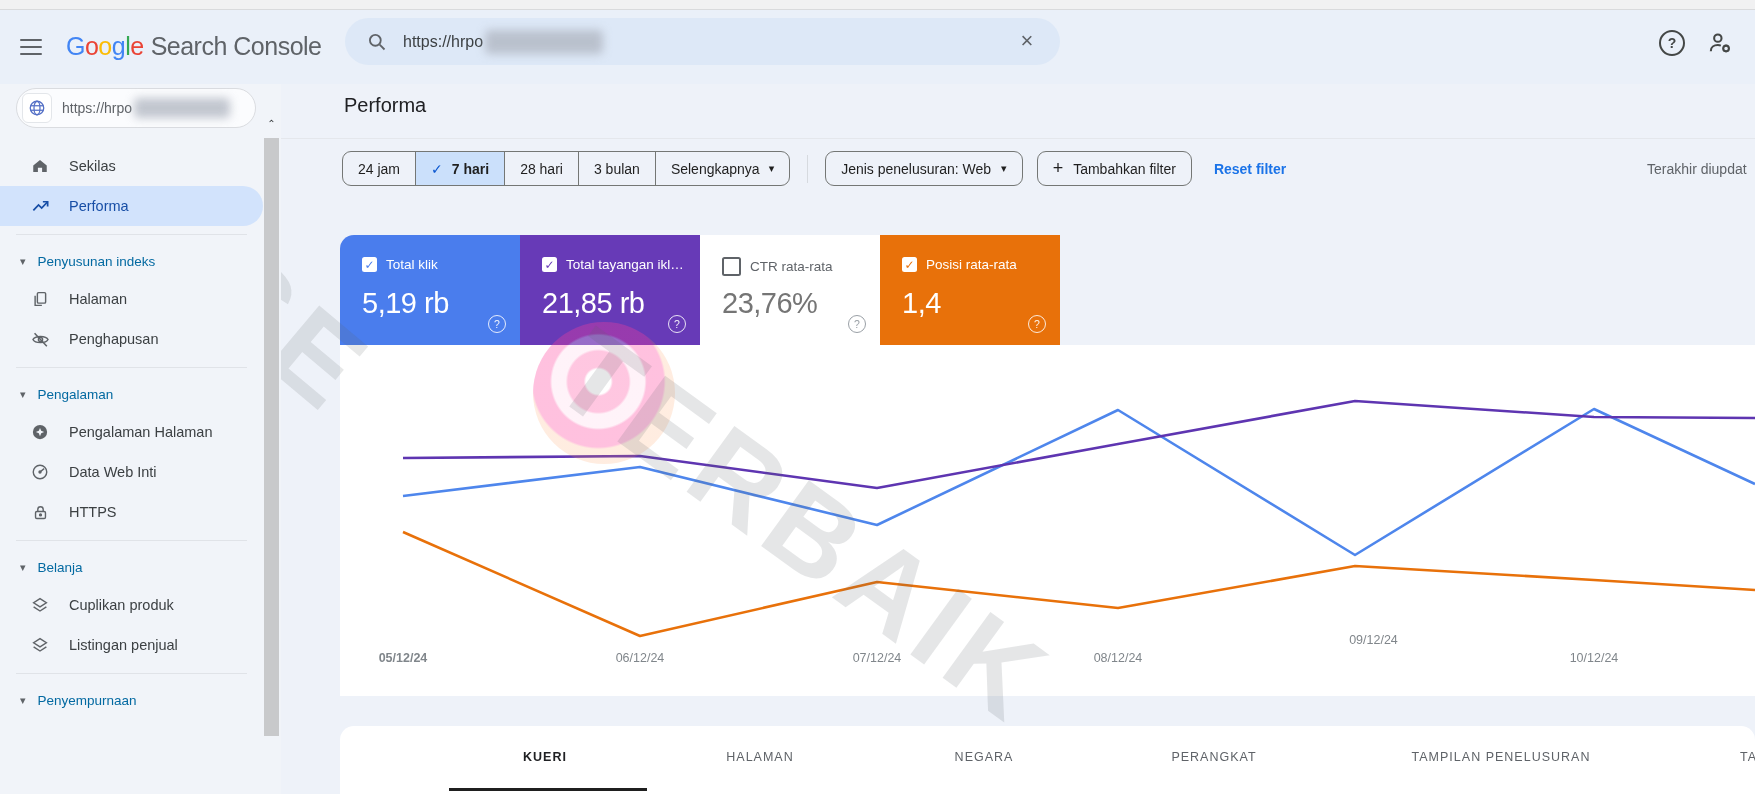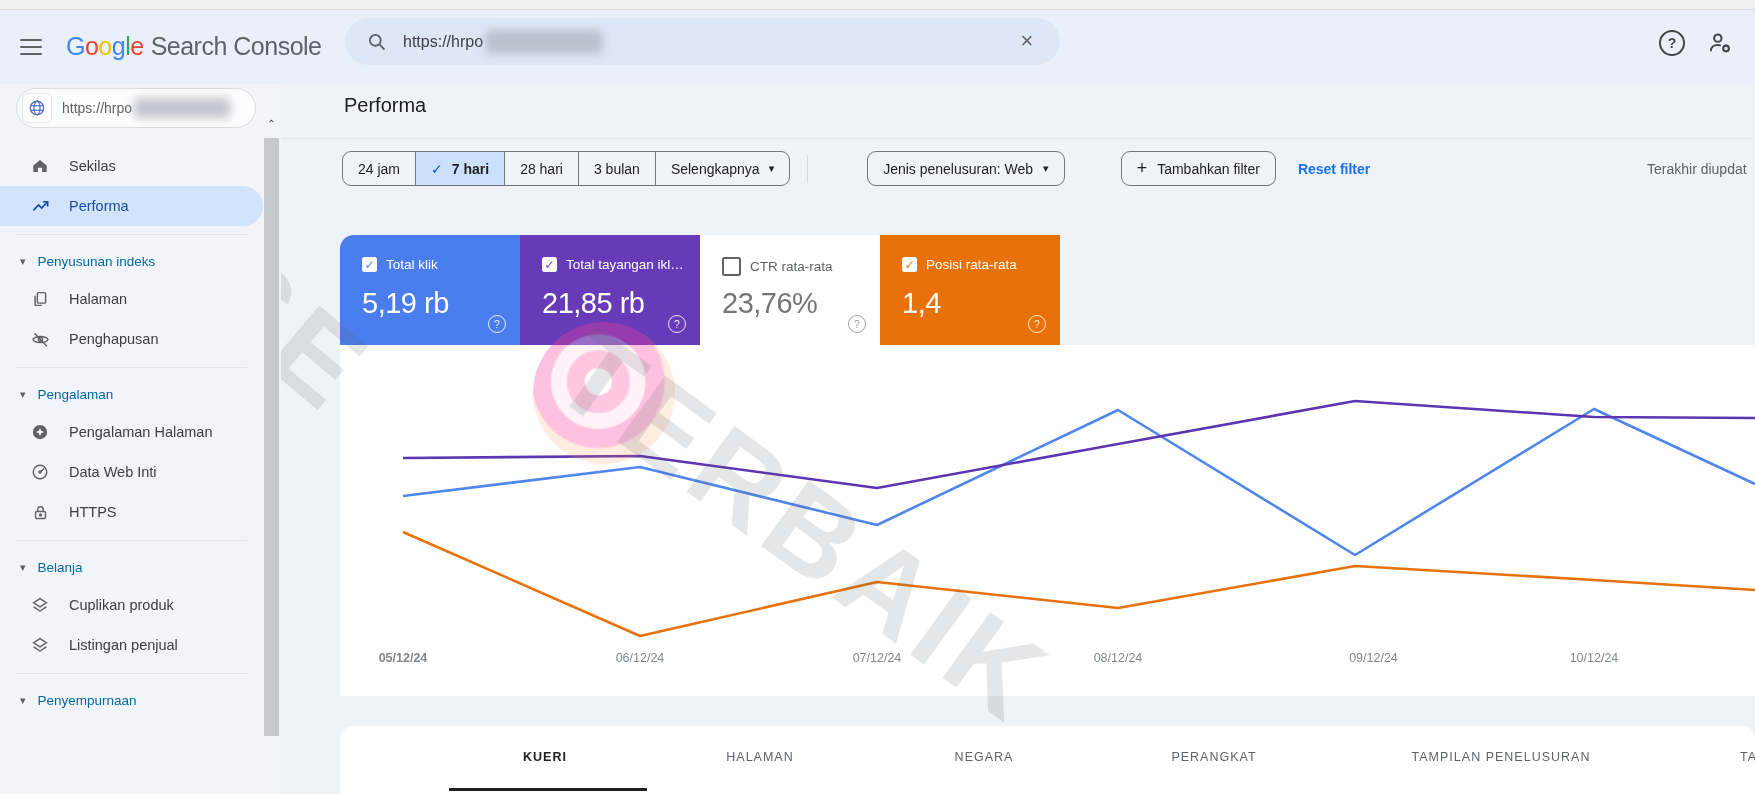--- a/index.html
+++ b/index.html
@@ -52,21 +52,21 @@
   .title-rule{position:absolute;left:0px;top:54px;width:1474px;height:1px;background:#e4e7ec;}
 
   .filterbar{position:absolute;left:61px;top:68px;height:33px;display:flex;align-items:center;}
   .seg-group{display:flex;height:33px;border:1px solid #747775;border-radius:9px;overflow:hidden;background:#fff0;}
   .seg-btn{display:flex;align-items:center;padding:0 15px;font-size:14px;color:#1f1f1f;border-right:1px solid #747775;cursor:pointer;background:transparent;white-space:nowrap;}
   .seg-btn:last-child{border-right:none;}
   .seg-btn.selected{background:#cbe0fb;font-weight:bold;}
   .seg-btn .chk{color:#0b57d0;font-weight:bold;margin-right:9px;font-size:14px;}
   .seg-btn .caret{margin-left:9px;font-size:11px;color:#1f1f1f;}
   .v-sep{width:1px;height:28px;background:#d6dadf;margin:0 17px;}
-  .pill-btn{display:flex;align-items:center;height:33px;border:1px solid #747775;border-radius:9px;padding:0 15px;font-size:14px;color:#1f1f1f;margin-right:14px;cursor:pointer;white-space:nowrap;background:transparent;margin-left:42px;}
+  .pill-btn{display:flex;align-items:center;height:33px;border:1px solid #747775;border-radius:9px;padding:0 15px;font-size:14px;color:#1f1f1f;margin-right:14px;cursor:pointer;white-space:nowrap;background:transparent;}
   .pill-btn .caret{margin-left:10px;font-size:11px;}
   .pill-btn .plus{margin-right:10px;font-size:18px;color:#1f1f1f;}
   .reset-link{margin-left:8px;font-size:14px;font-weight:bold;color:#1a73e8;cursor:pointer;white-space:nowrap;}
   .last-updated{position:absolute;left:1366px;top:77px;font-size:14px;color:#5f6368;white-space:nowrap;}
 
   
   .cards{position:absolute;left:59px;top:151px;display:flex;}
   .card{width:180px;height:110px;position:relative;cursor:pointer;}
   .card.first{border-radius:14px 0 0 0;}
   .card .row1{position:absolute;left:22px;top:22px;display:flex;align-items:center;white-space:nowrap;overflow:hidden;width:148px;}
@@ -347,21 +347,21 @@
       <svg id="chart-svg" width="1415" height="351" viewBox="0 0 1415 351">
           <polyline points="63,151 300,122 537,180 778,65 1015,210 1254,64 1415,139" fill="none" stroke="#4e86ec" stroke-width="2.6" stroke-linejoin="round"></polyline>
           <polyline points="63,113 300,111 537,143 778,99 1015,56 1254,72 1415,73" fill="none" stroke="#5e35b1" stroke-width="2.6" stroke-linejoin="round"></polyline>
           <polyline points="63,187 300,291 537,237 778,263 1015,221 1254,235 1415,245" fill="none" stroke="#e8710a" stroke-width="2.6" stroke-linejoin="round"></polyline>
         </svg>
       <div class="xlabels" id="chart-xlabels">
           <span style="left: 63px; top: 306px; font-weight: bold;">05/12/24</span>
           <span style="left: 300px; top: 306px;">06/12/24</span>
           <span style="left: 537px; top: 306px;">07/12/24</span>
           <span style="left: 778px; top: 306px;">08/12/24</span>
-          <span style="left: 1015px; top: 306px; padding-left: 37px;">09/12/24</span>
+          <span style="left: 1015px; top: 288px; padding-left: 37px;">09/12/24</span>
           <span style="left: 1254px; top: 306px;">10/12/24</span>
         </div>
     </div>
 
     <div class="tabs-card">
       <div class="tab active" style="left:205px;">KUERI</div>
       <div class="tab" style="left:420px;">HALAMAN</div>
       <div class="tab" style="left:644px;">NEGARA</div>
       <div class="tab" style="left:874px;">PERANGKAT</div>
       <div class="tab" style="left:1161px;">TAMPILAN PENELUSURAN</div>

